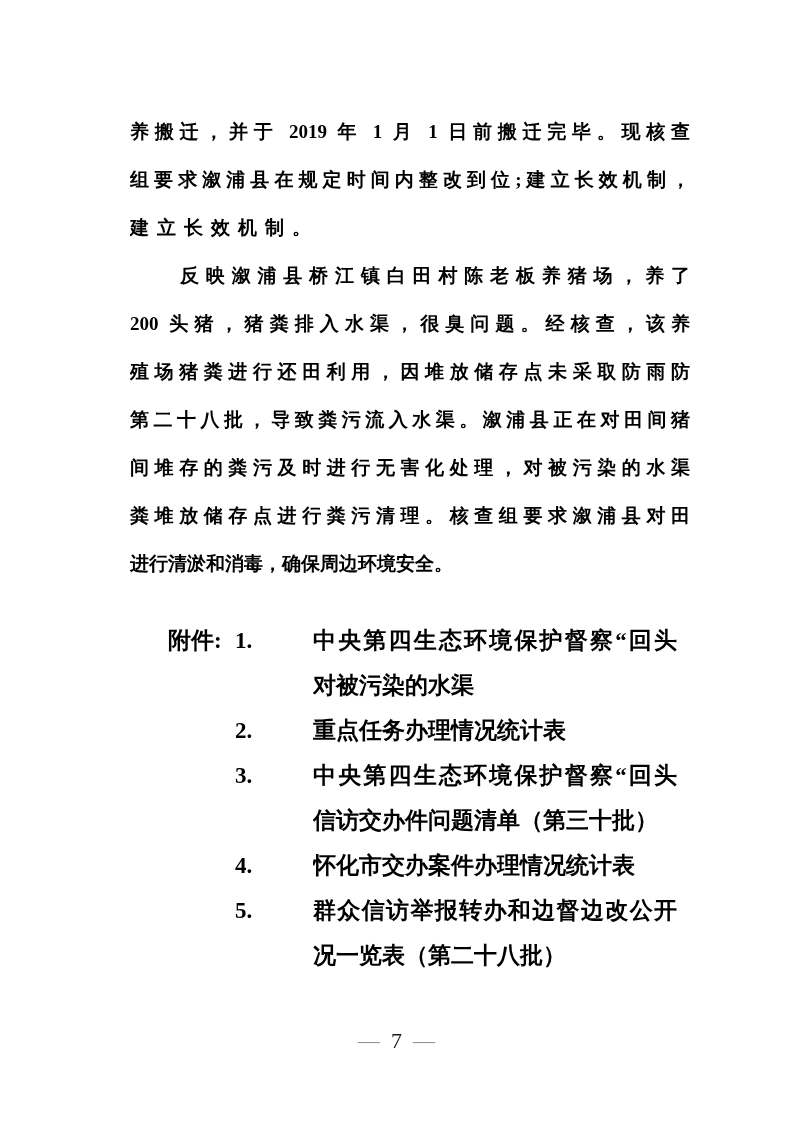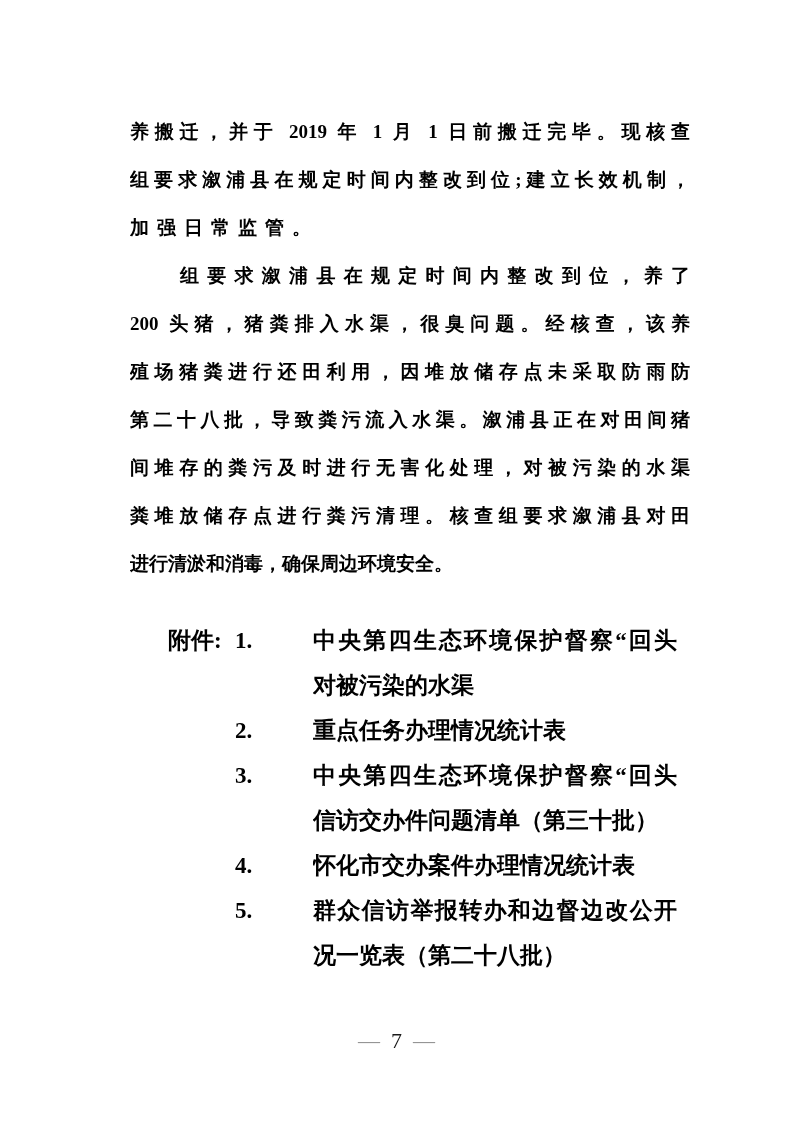--- a/index.html
+++ b/index.html
@@ -108,25 +108,25 @@
 </head>
 <body>
 
 <div class="page">
 
   <div class="body-text">
 
     <div>
       <div class="line">养搬迁，并于 2019 年 1 月 1 日前搬迁完毕。现核查</div>
       <div class="line">组要求溆浦县在规定时间内整改到位;建立长效机制，</div>
-      <div class="line left spread">加强日常监管。</div>
+      <div class="line left spread">建立长效机制。</div>
     </div>
 
     <div>
-      <div class="line indent">组要求溆浦县在规定时间内整改到位，养了</div>
+      <div class="line indent">反映溆浦县桥江镇白田村陈老板养猪场，养了</div>
       <div class="line">200 头猪，猪粪排入水渠，很臭问题。经核查，该养</div>
       <div class="line">殖场猪粪进行还田利用，因堆放储存点未采取防雨防</div>
       <div class="line">第二十八批，导致粪污流入水渠。溆浦县正在对田间猪</div>
       <div class="line">间堆存的粪污及时进行无害化处理，对被污染的水渠</div>
       <div class="line">粪堆放储存点进行粪污清理。核查组要求溆浦县对田</div>
       <div class="line left">进行清淤和消毒，确保周边环境安全。</div>
     </div>
   </div>
 
   <div class="attachments">

